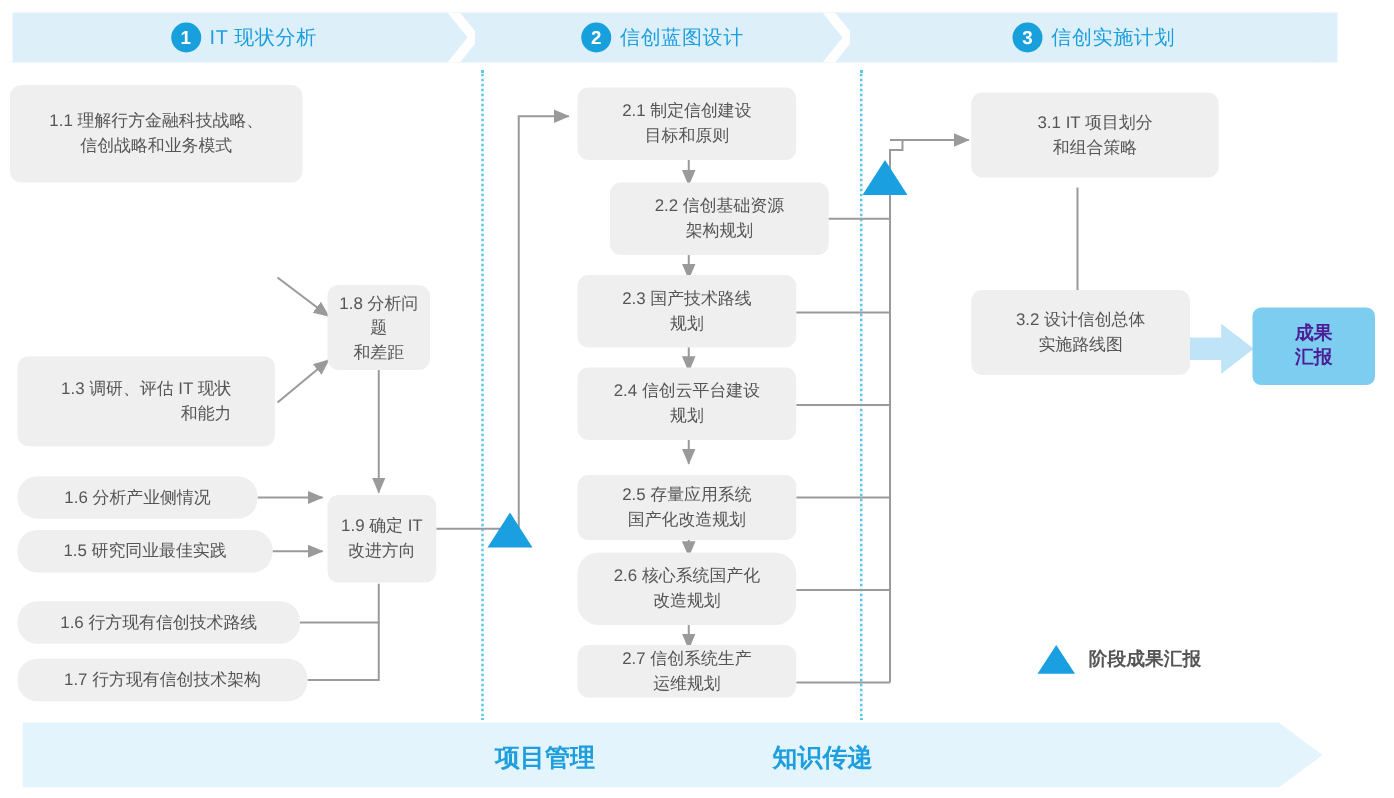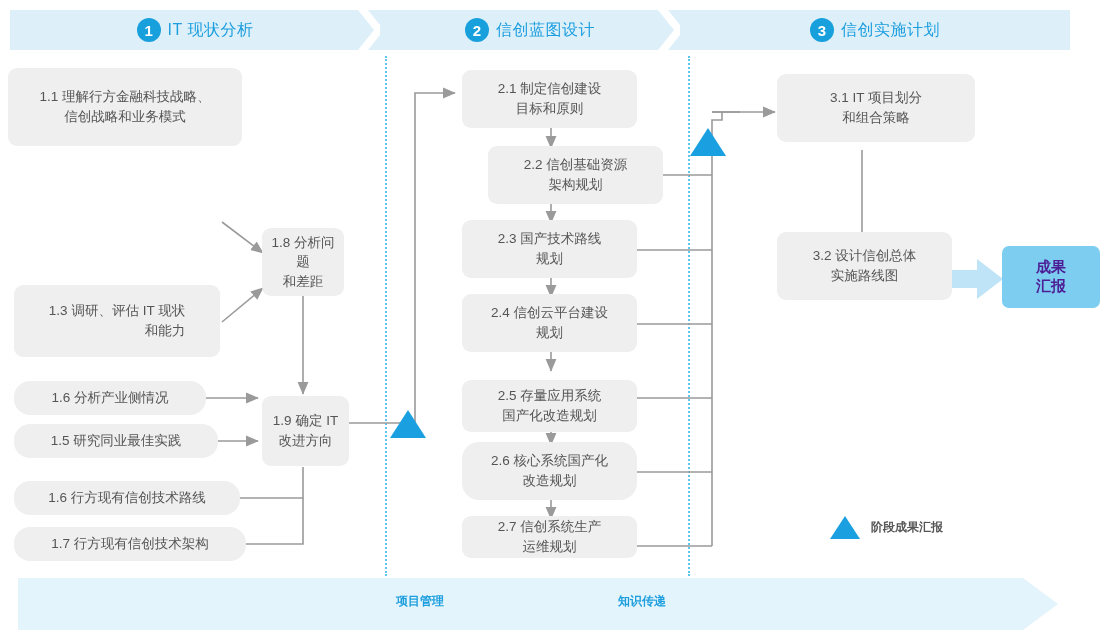--- a/index.html
+++ b/index.html
@@ -54,26 +54,26 @@
 
   
   .dotted{
     position:absolute;width:0;border-left:2px dotted #5cc6ef;
   }
 
   
   .legend{position:absolute;display:flex;align-items:center;gap:11px;}
   .legend-tri{width:0;height:0;border-left:15px solid transparent;
     border-right:15px solid transparent;border-bottom:23px solid #1a9fe0;}
-  .legend-label{color:#555555;font-size:12px;font-weight:bold;white-space:nowrap;}
+  .legend-label{color:#555555;font-size:15px;font-weight:bold;white-space:nowrap;}
 
   
   .bottomband{position:absolute;}
   .bottomband .txt{
-    position:absolute;color:#1d9ede;font-size:12px;font-weight:bold;
+    position:absolute;color:#1d9ede;font-size:20px;font-weight:bold;
     white-space:nowrap;top:15px;
   }
 </style>
 </head>
 <body>
 
 <div id="stage">
 
   <div class="phase" style="left:10px;width:370px;">
     <div class="inner">

